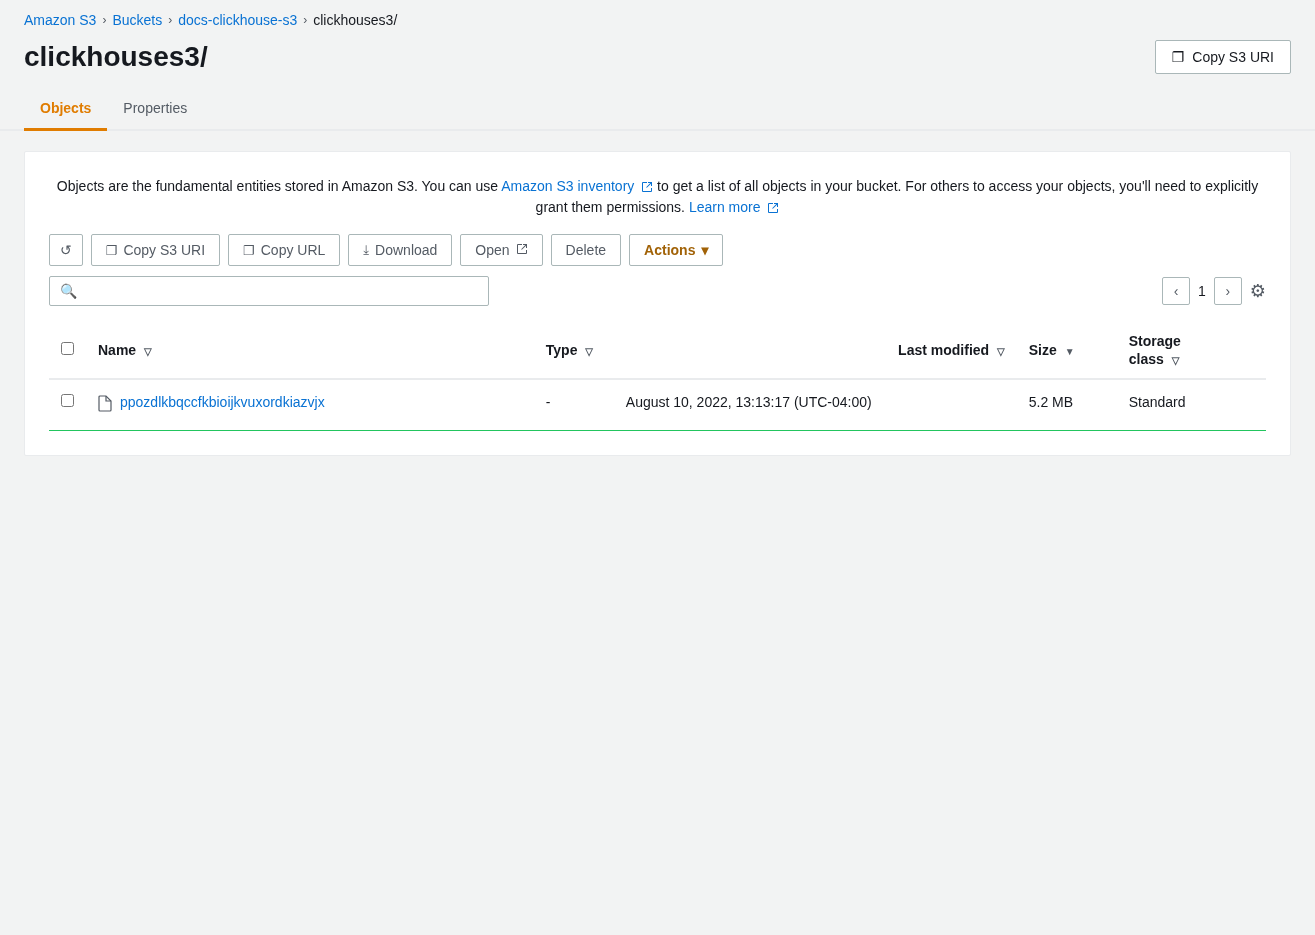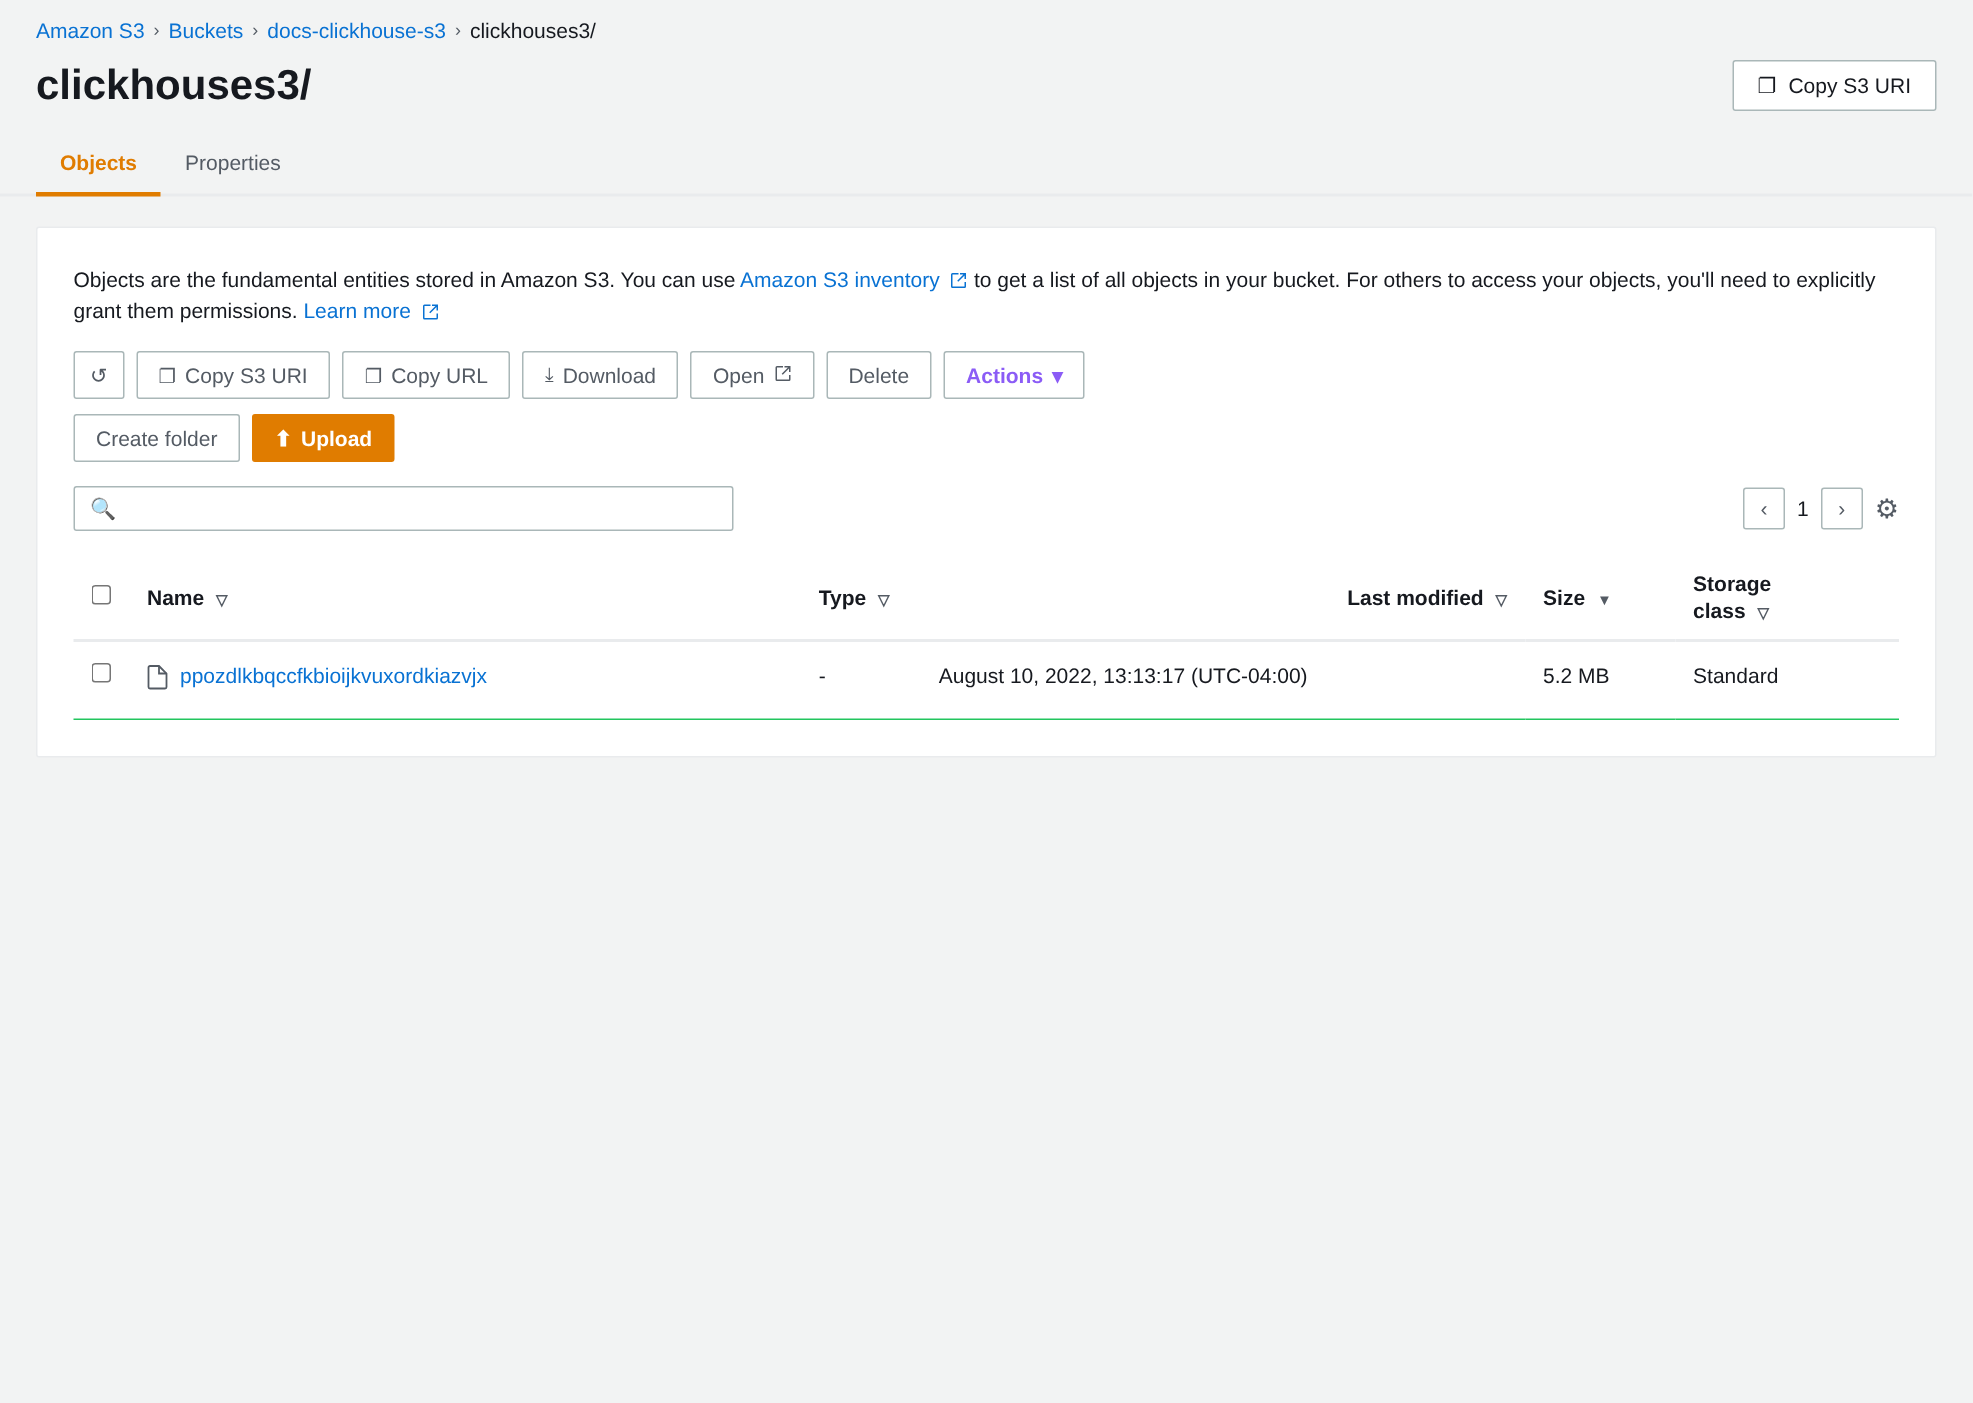--- a/index.html
+++ b/index.html
@@ -97,20 +97,21 @@
     .section-title span {
       color: #545b64;
       font-weight: 400;
       font-size: 16px;
     }
     .description {
       font-size: 14px;
       color: #16191f;
       margin-bottom: 16px;
       line-height: 1.5;
+      text-align: center;
     }
     .description a {
       color: #0972d3;
       text-decoration: none;
     }
     .ext-link-icon {
       display: inline-block;
       width: 12px;
       height: 12px;
       margin-left: 3px;
@@ -141,21 +142,21 @@
       padding: 7px 10px;
     }
     .btn.primary {
       background: #e07c00;
       border-color: #e07c00;
       color: #fff;
       font-weight: 700;
     }
     .btn.actions {
       font-weight: 700;
-      color: #8b5cf6;
+      color: #a16207;
     }
     .btn-row2 {
       display: flex;
       align-items: center;
       gap: 8px;
       margin-bottom: 16px;
     }
 
     .search-and-pagination {
       display: flex;
@@ -339,29 +340,20 @@
       </button>
       <button class="btn">
         <span>Delete</span>
       </button>
       <button class="btn actions">
         <span>Actions</span>
         <span>▾</span>
       </button>
     </div>
 
-    <div class="btn-row2">
-      <button class="btn">
-        <span>Create folder</span>
-      </button>
-      <button class="btn primary">
-        <span style="font-size:14px;">⬆</span>
-        <span>Upload</span>
-      </button>
-    </div>
 
     <div class="search-and-pagination">
       <div class="search-box">
         <span style="color:#545b64; font-size:14px;">🔍</span>
       </div>
       <div class="pagination-controls">
         <button class="page-nav-btn">‹</button>
         <span class="page-num">1</span>
         <button class="page-nav-btn">›</button>
         <button class="settings-icon-btn">

